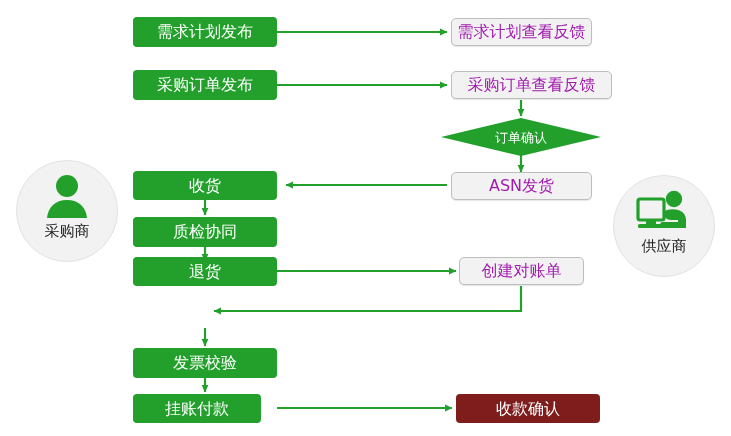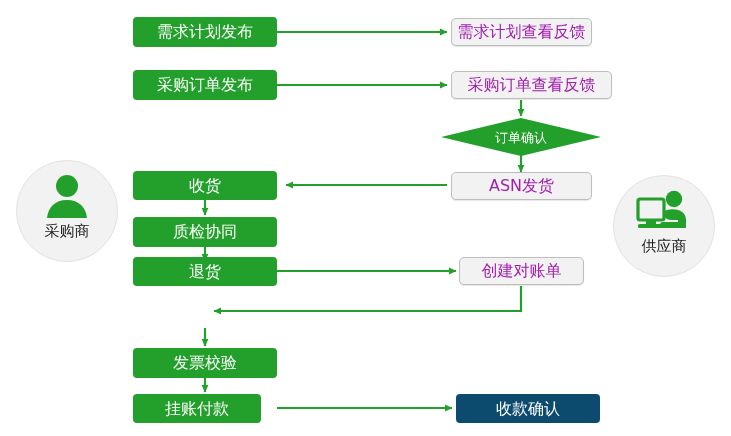--- a/index.html
+++ b/index.html
@@ -30,21 +30,21 @@
     border-radius:4px;
   }
   .node-gray{
     background:#f2f2f2;
     color:#a21caf;
     border:1px solid #bdbdbd;
     border-radius:5px;
     box-shadow:0 1px 1px rgba(0,0,0,.10);
   }
   .node-red{
-    background:#0c4a6e;
+    background:#7f1d1d;
     color:#ffffff;
     border-radius:4px;
   }
 
   
   .diamond{
     position:absolute;
     z-index:3;
   }
   .diamond svg{display:block;position:absolute;left:0;top:0;}

